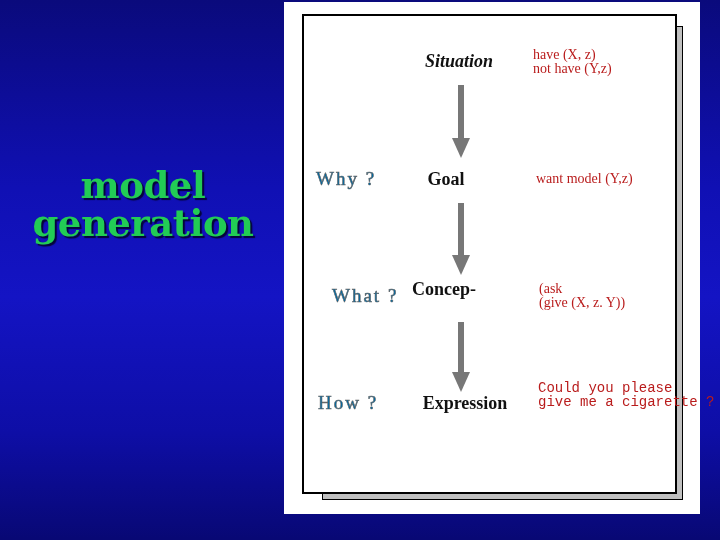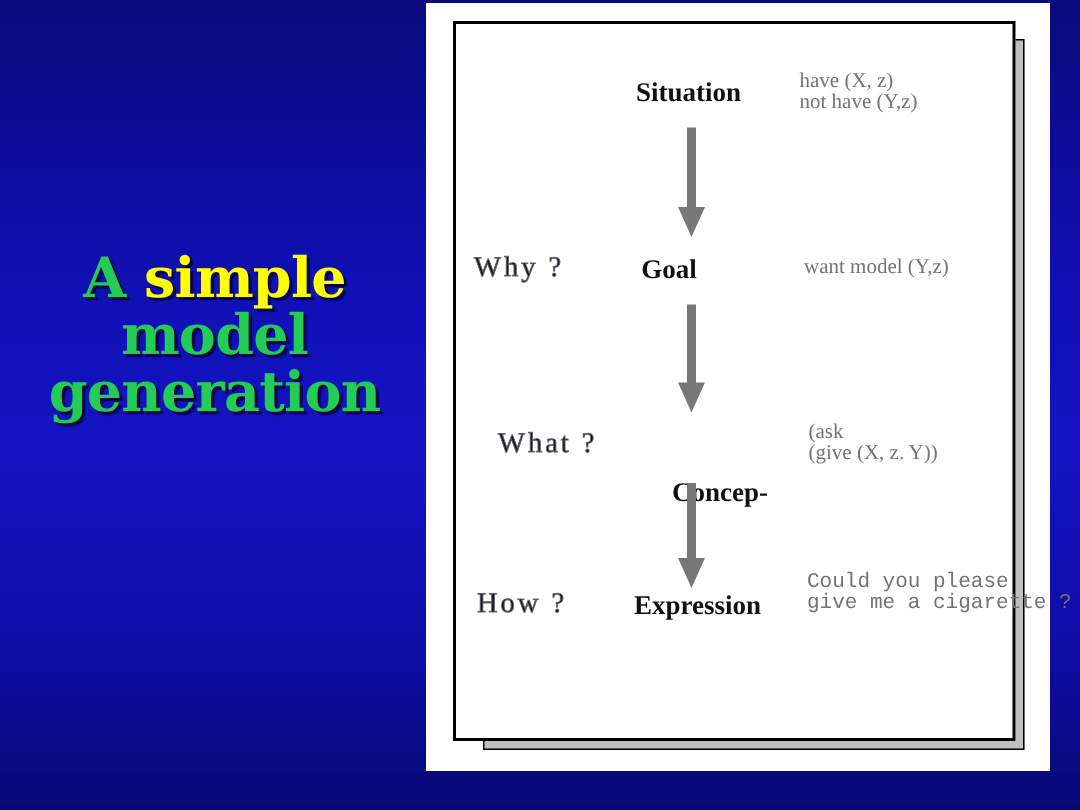--- a/index.html
+++ b/index.html
@@ -26,59 +26,55 @@
   }
   .frame {
     position: absolute; left: 302px; top: 14px; width: 371px; height: 476px;
     background: #ffffff; border: 2px solid #000;
   }
   .node {
     position: absolute; font-weight: bold; font-size: 18px; color: #111;
     text-align: center; width: 120px; line-height: 19px;
   }
   .note {
-    position: absolute; font-size: 14px; color: #737373; line-height: 14px;
+    position: absolute; font-size: 14px; color: #b91c1c; line-height: 14px;
     white-space: pre;
   }
   .q {
-    position: absolute; font-size: 19px; color: #0f172a; letter-spacing: 2px;
+    position: absolute; font-size: 19px; color: #0369a1; letter-spacing: 2px;
     -webkit-text-stroke: 0.6px #666; font-family: "Liberation Serif", serif;
   }
   .arrow { position: absolute; left: 452px; width: 18px; }
   .arrow .shaft { position: absolute; left: 6px; top: 0; width: 6px; background: #777; }
   .arrow .head {
     position: absolute; left: 0; width: 0; height: 0;
     border-left: 9px solid transparent; border-right: 9px solid transparent;
     border-top: 20px solid #777;
   }
 </style>
 </head>
 <body>
 
 <div class="title">
-  <div>
-    <span class="green">A</span>
-    <span class="yellow">simple</span>
-  </div>
   <div class="green">model</div>
   <div class="green">generation</div>
 </div>
 
 <div class="paper"></div>
 <div class="shadow"></div>
 <div class="frame"></div>
 
-<div class="node" style="left:399px; top:52px;">Situation</div>
+<div class="node" style="left:399px; top:52px;font-style:italic;">Situation</div>
 <div class="note" style="left:533px; top:48px;">have (X, z)
 not have (Y,z)</div>
 
 <div class="node" style="left:386px; top:170px;">Goal</div>
 <div class="note" style="left:536px; top:172px;">want model (Y,z)</div>
 
-<div class="node" style="left:420px; top:280px;margin-top:39px;">
+<div class="node" style="left:384px; top:280px;">
   <div>Concep-</div>
 </div>
 <div class="note" style="left:539px; top:282px;">(ask
 (give (X, z. Y))</div>
 
 <div class="node" style="left:405px; top:394px;">Expression</div>
 <div class="note" style="left:538px; top:381px;font-family:Liberation Mono, monospace;">Could you please
 give me a cigarette ?</div>
 
 <div class="q" style="left:316px; top:168px;">Why ?</div>

